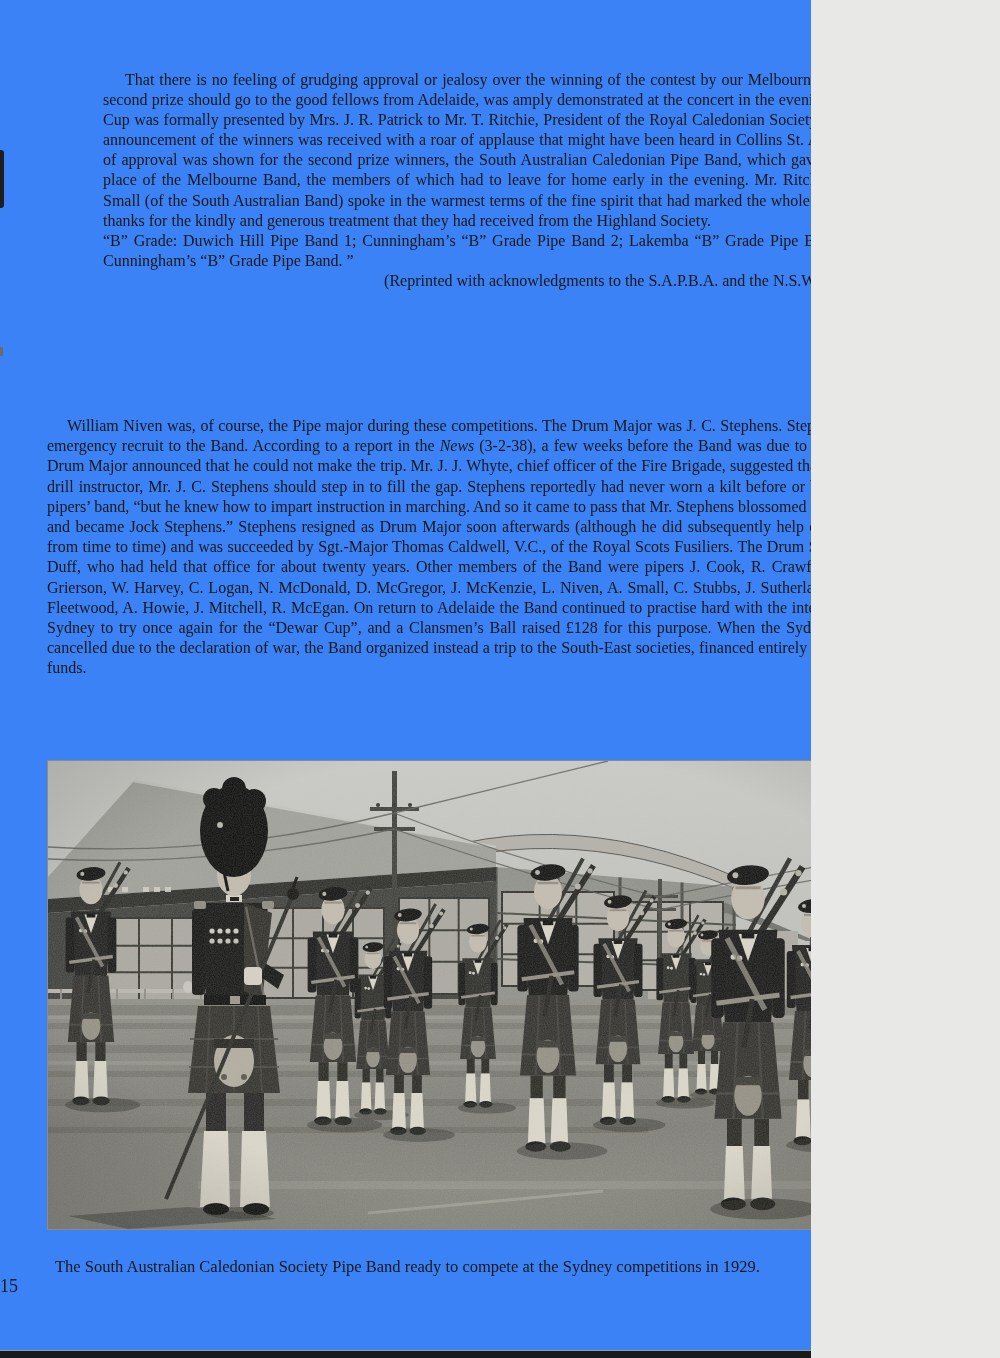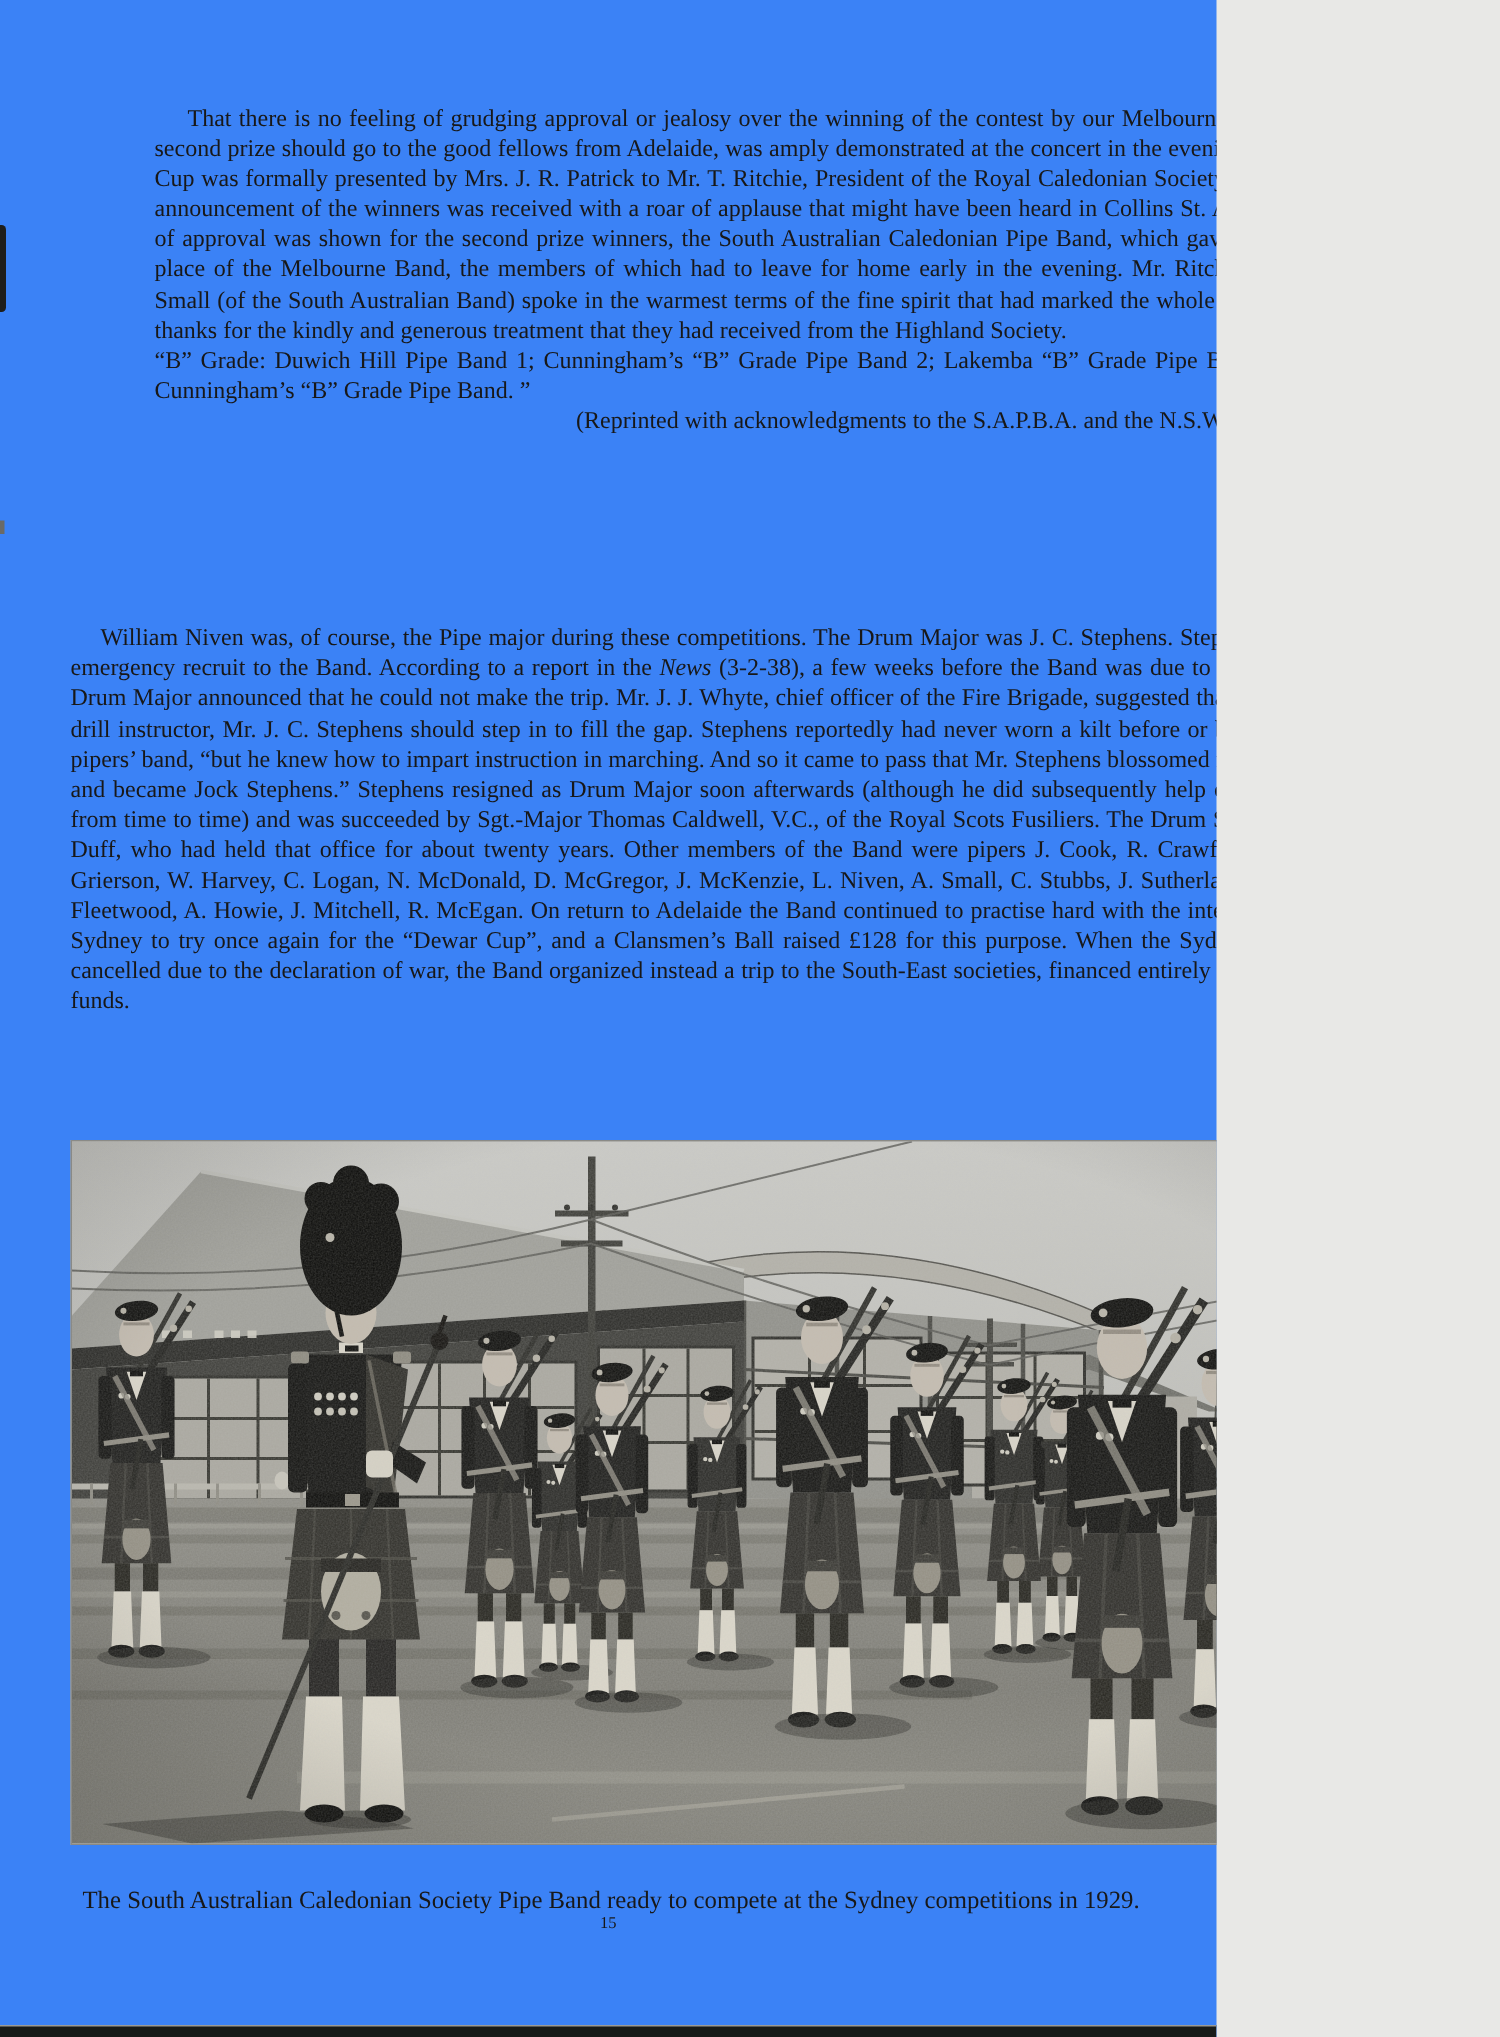--- a/index.html
+++ b/index.html
@@ -10,21 +10,21 @@
   .quote p{margin:0;}
   .quote p.ind{text-indent:22px;}
   .attrib{text-align:right;margin:0;}
   .mainp{position:absolute;left:47px;top:416px;width:900px;text-align:justify;
          font-size:16px;line-height:20.2px;}
   .mainp p{margin:0;text-indent:20px;}
   figure.photo{position:absolute;left:47px;top:760px;width:903px;height:468px;margin:0;
          border:1px solid #8a8a86;box-sizing:content-box;background:#bdbdb9;}
   figure.photo svg{display:block;width:903px;height:468px;}
   .caption{position:absolute;left:55px;top:1240px;width:890px;font-size:16.5px;line-height:20px;}
-  .pagenum{position:absolute;left:0;top:1276px;width:100%;text-align:center;font-size:11px;}
+  .pagenum{position:absolute;left:0;top:1276px;width:100%;font-size:18px;}
   .bottom-bar{position:absolute;left:0;top:1350px;width:100%;height:8px;background:#181b19;
          border-top:1px solid #9a9a96;}
   .edge-sliver{position:absolute;left:0;top:150px;width:4px;height:58px;background:#1e1e1c;
          border-radius:0 3px 3px 0;}
   .edge-dot{position:absolute;left:0;top:347px;width:3px;height:9px;background:#6a6a66;}
 </style>
 </head>
 <body>
 
 <div class="page">

